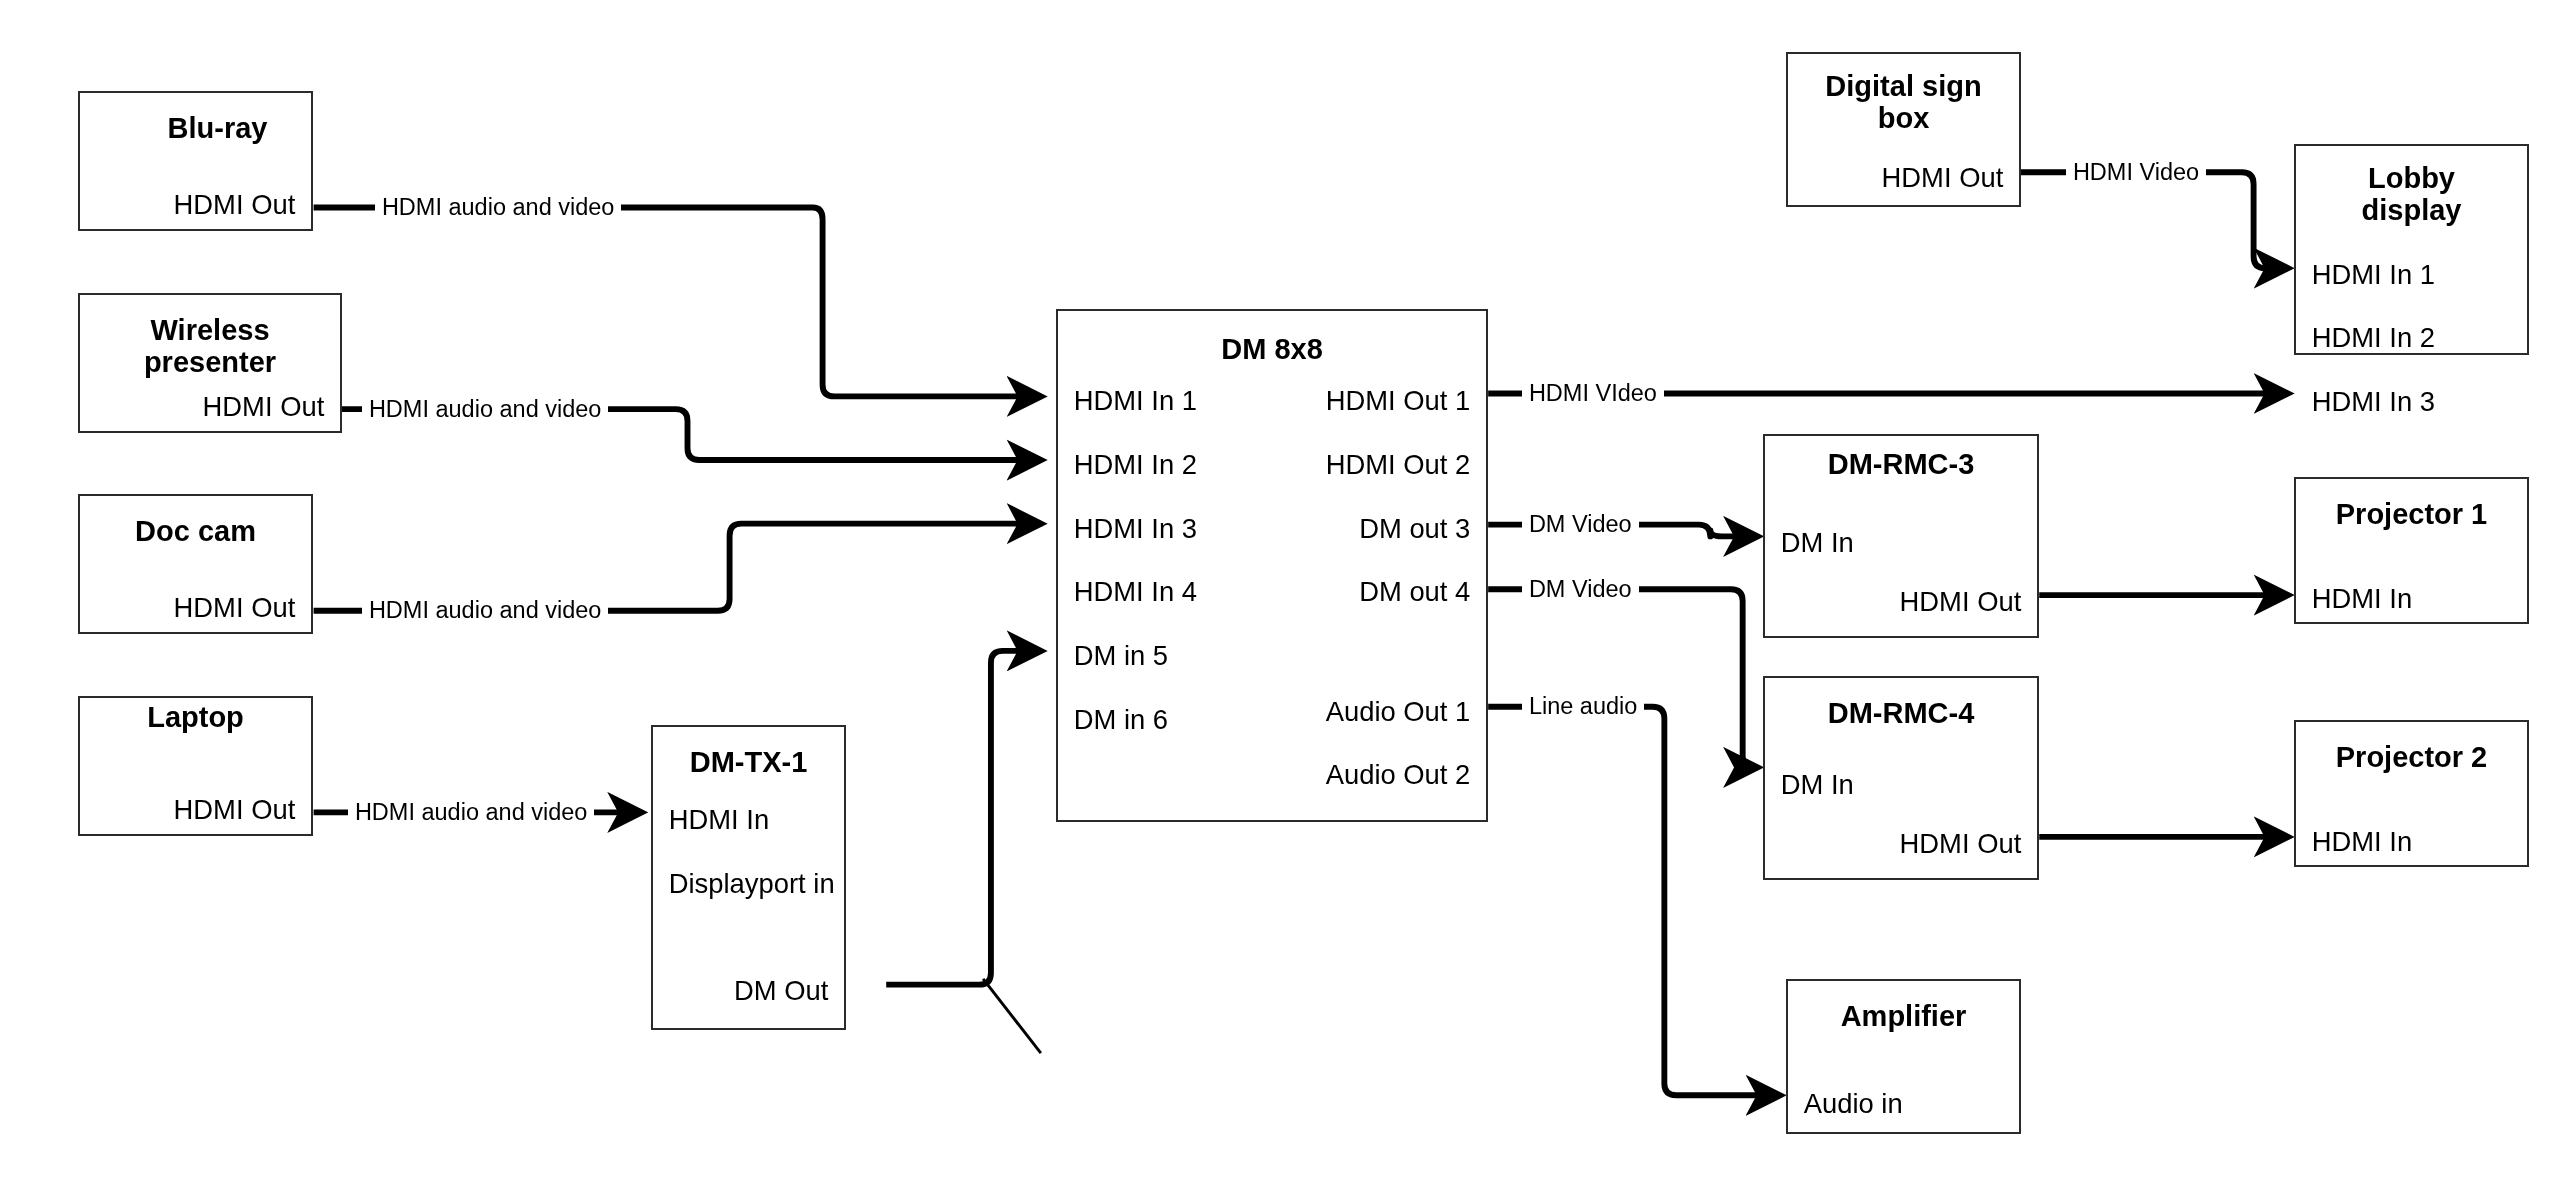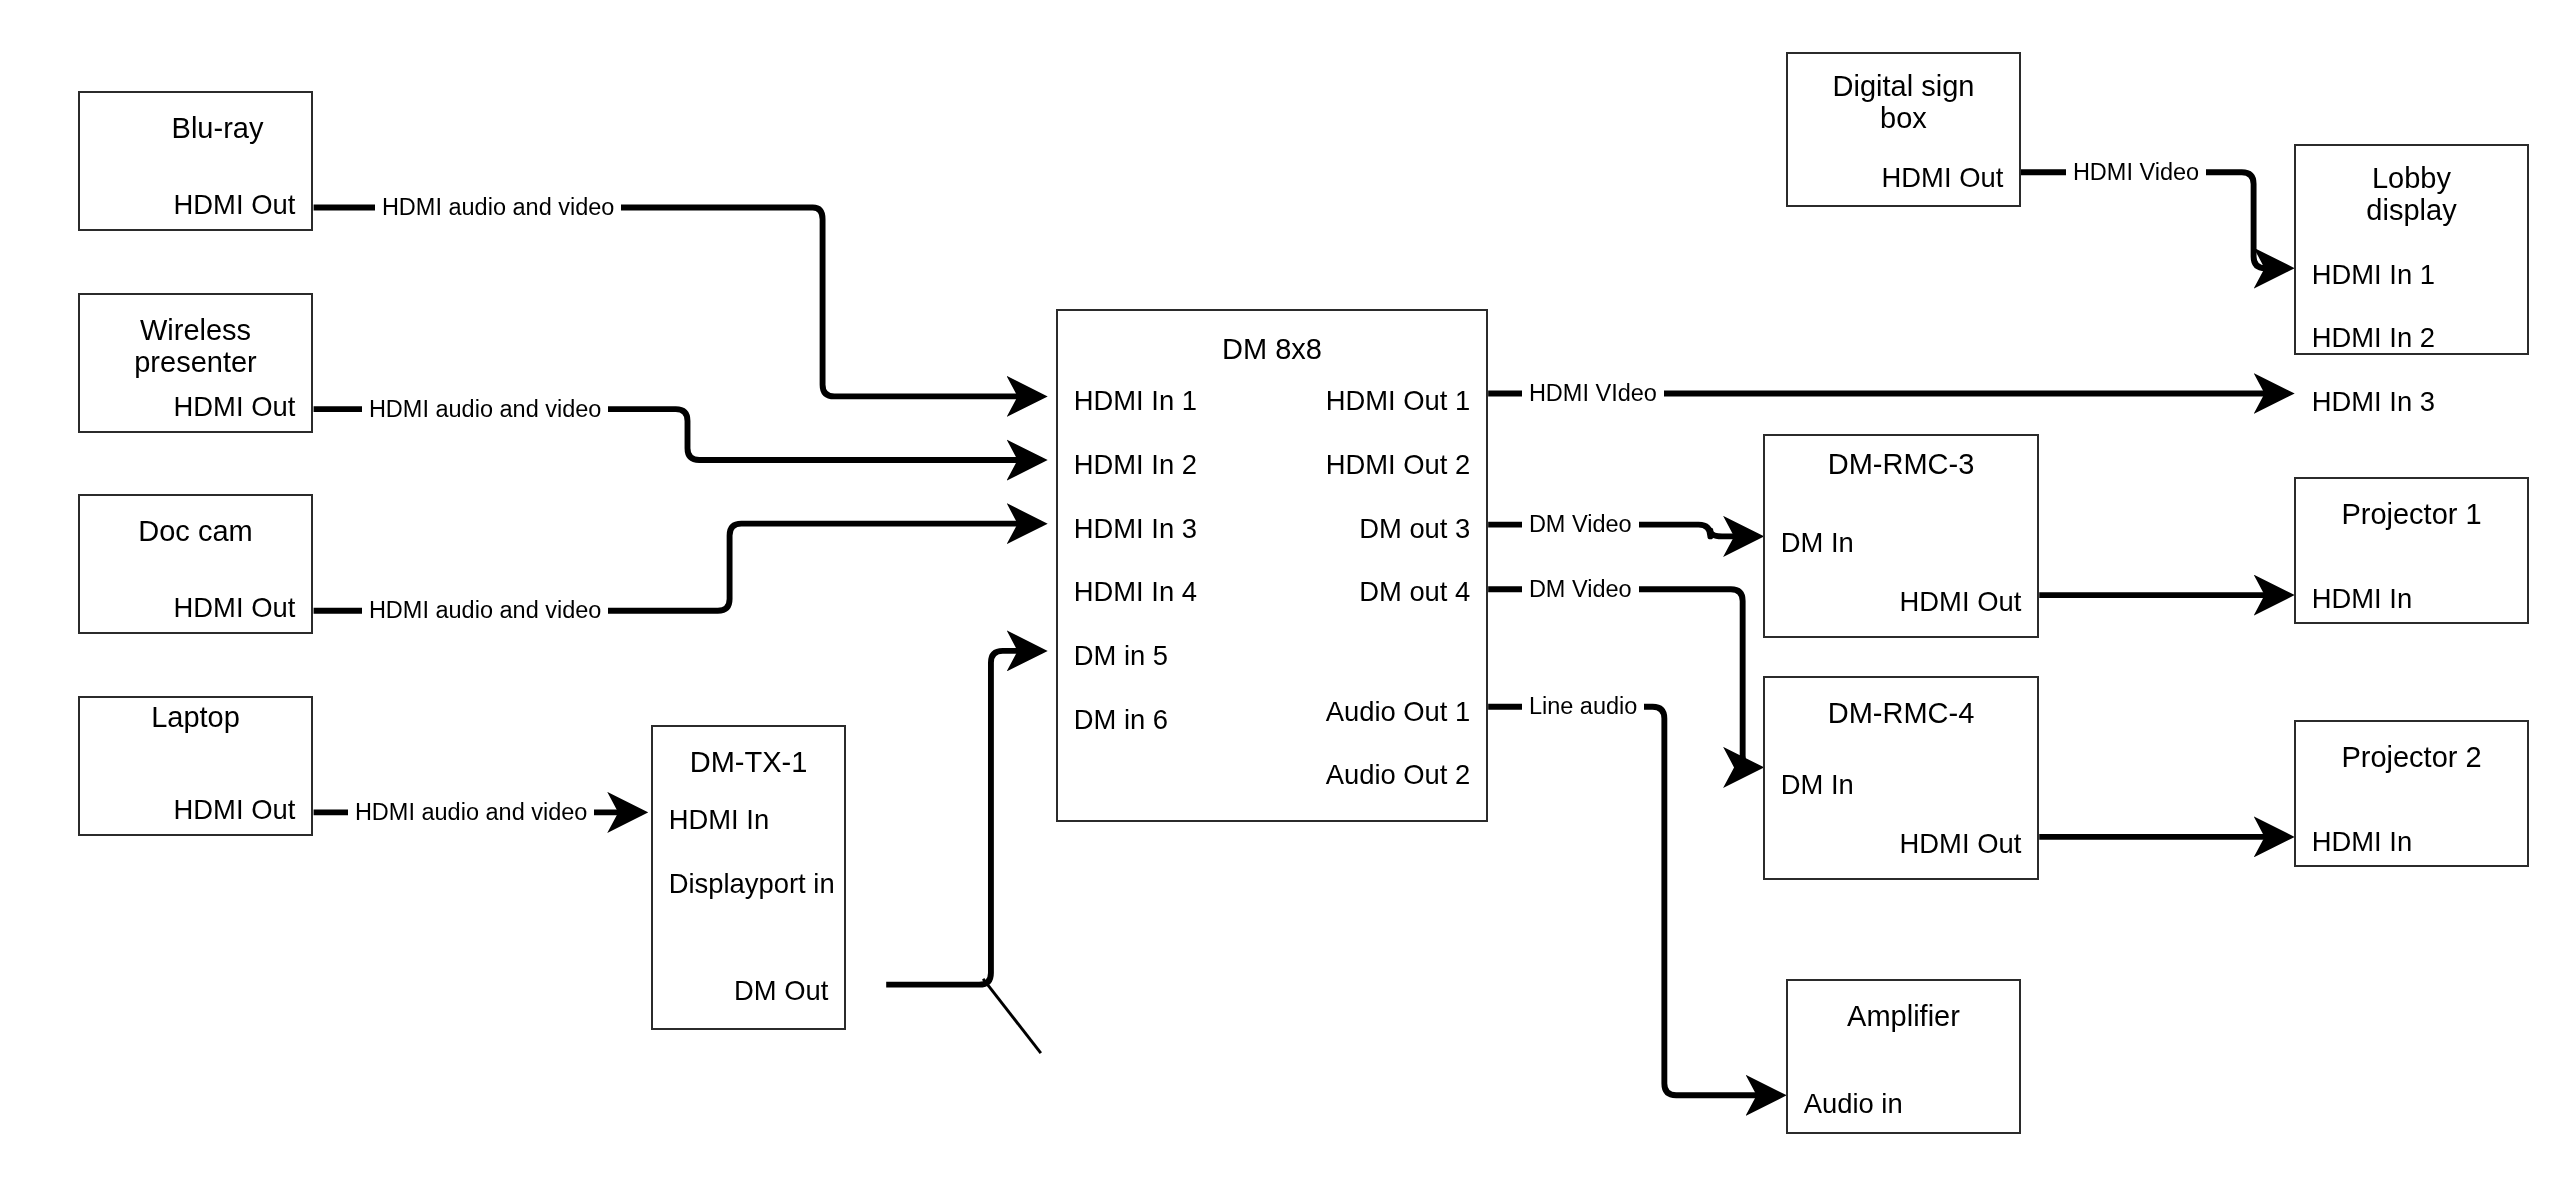--- a/index.html
+++ b/index.html
@@ -27,21 +27,21 @@
     pointer-events: none;
   }
   .node {
     position: absolute;
     box-sizing: border-box;
     border: 2.9px solid #2b2b2b;
     background: #ffffff;
   }
   .node-title {
     font-size: 29px;
-    font-weight: normal;
+    font-weight: bold;
     color: #000000;
     text-align: center;
     line-height: 1.12;
     white-space: pre-line;
   }
   .port {
     position: absolute;
     font-size: 27.4px;
     color: #000000;
     white-space: nowrap;
@@ -112,21 +112,21 @@
     </g>
 
     <path d="M 1004 1000 L 1063 1076" fill="none" stroke="#000000" stroke-width="3"></path>
   </svg>
 
   <div class="node" style="left:78px; top:91px; width:235px; height:140px;">
     <div class="node-title" style="margin-top:18.6px;margin-left:44px;">Blu-ray</div>
     <div class="port right" style="top:98px;">HDMI Out</div>
   </div>
 
-  <div class="node" style="left:78px; top:293px; width:235px; height:140px;">
+  <div class="node" style="left:78px; top:293px; width:264px; height:140px;">
     <div class="node-title" style="margin-top:18.6px;">Wireless
 presenter</div>
     <div class="port right" style="top:98px;">HDMI Out</div>
   </div>
 
   <div class="node" style="left:78px; top:494px; width:235px; height:140px;">
     <div class="node-title" style="margin-top:18.6px;">Doc cam</div>
     <div class="port right" style="top:98px;">HDMI Out</div>
   </div>
 

